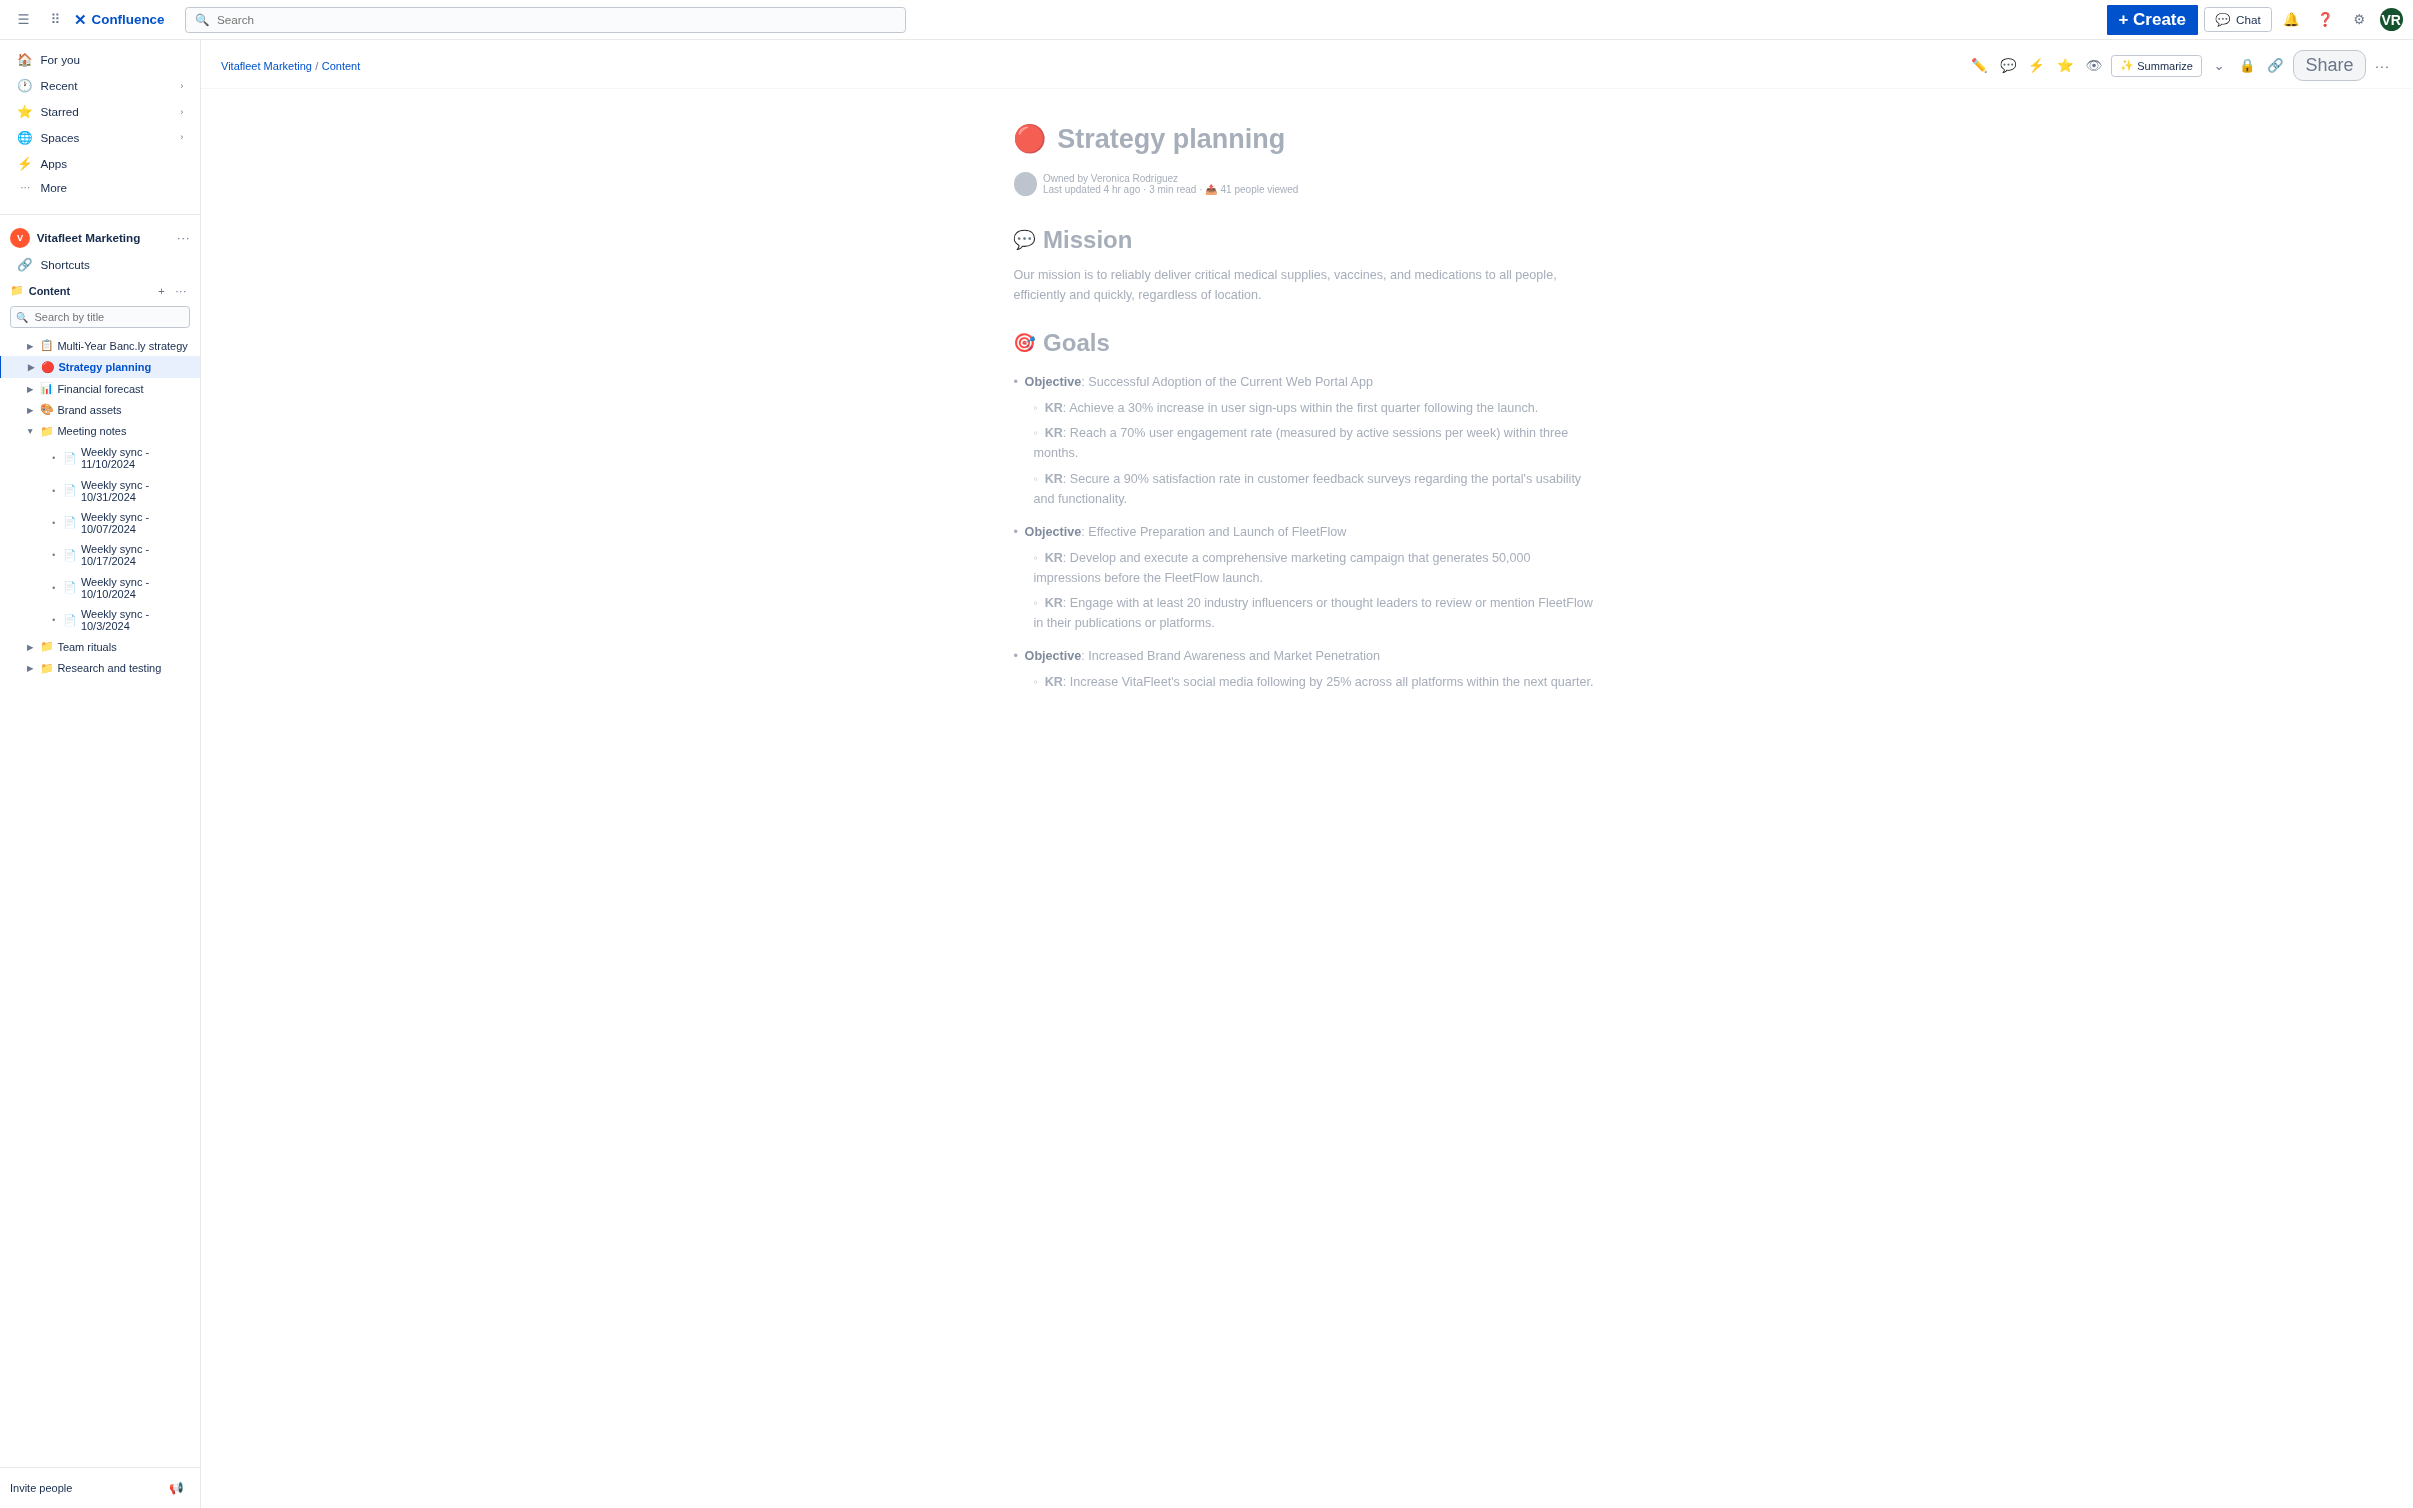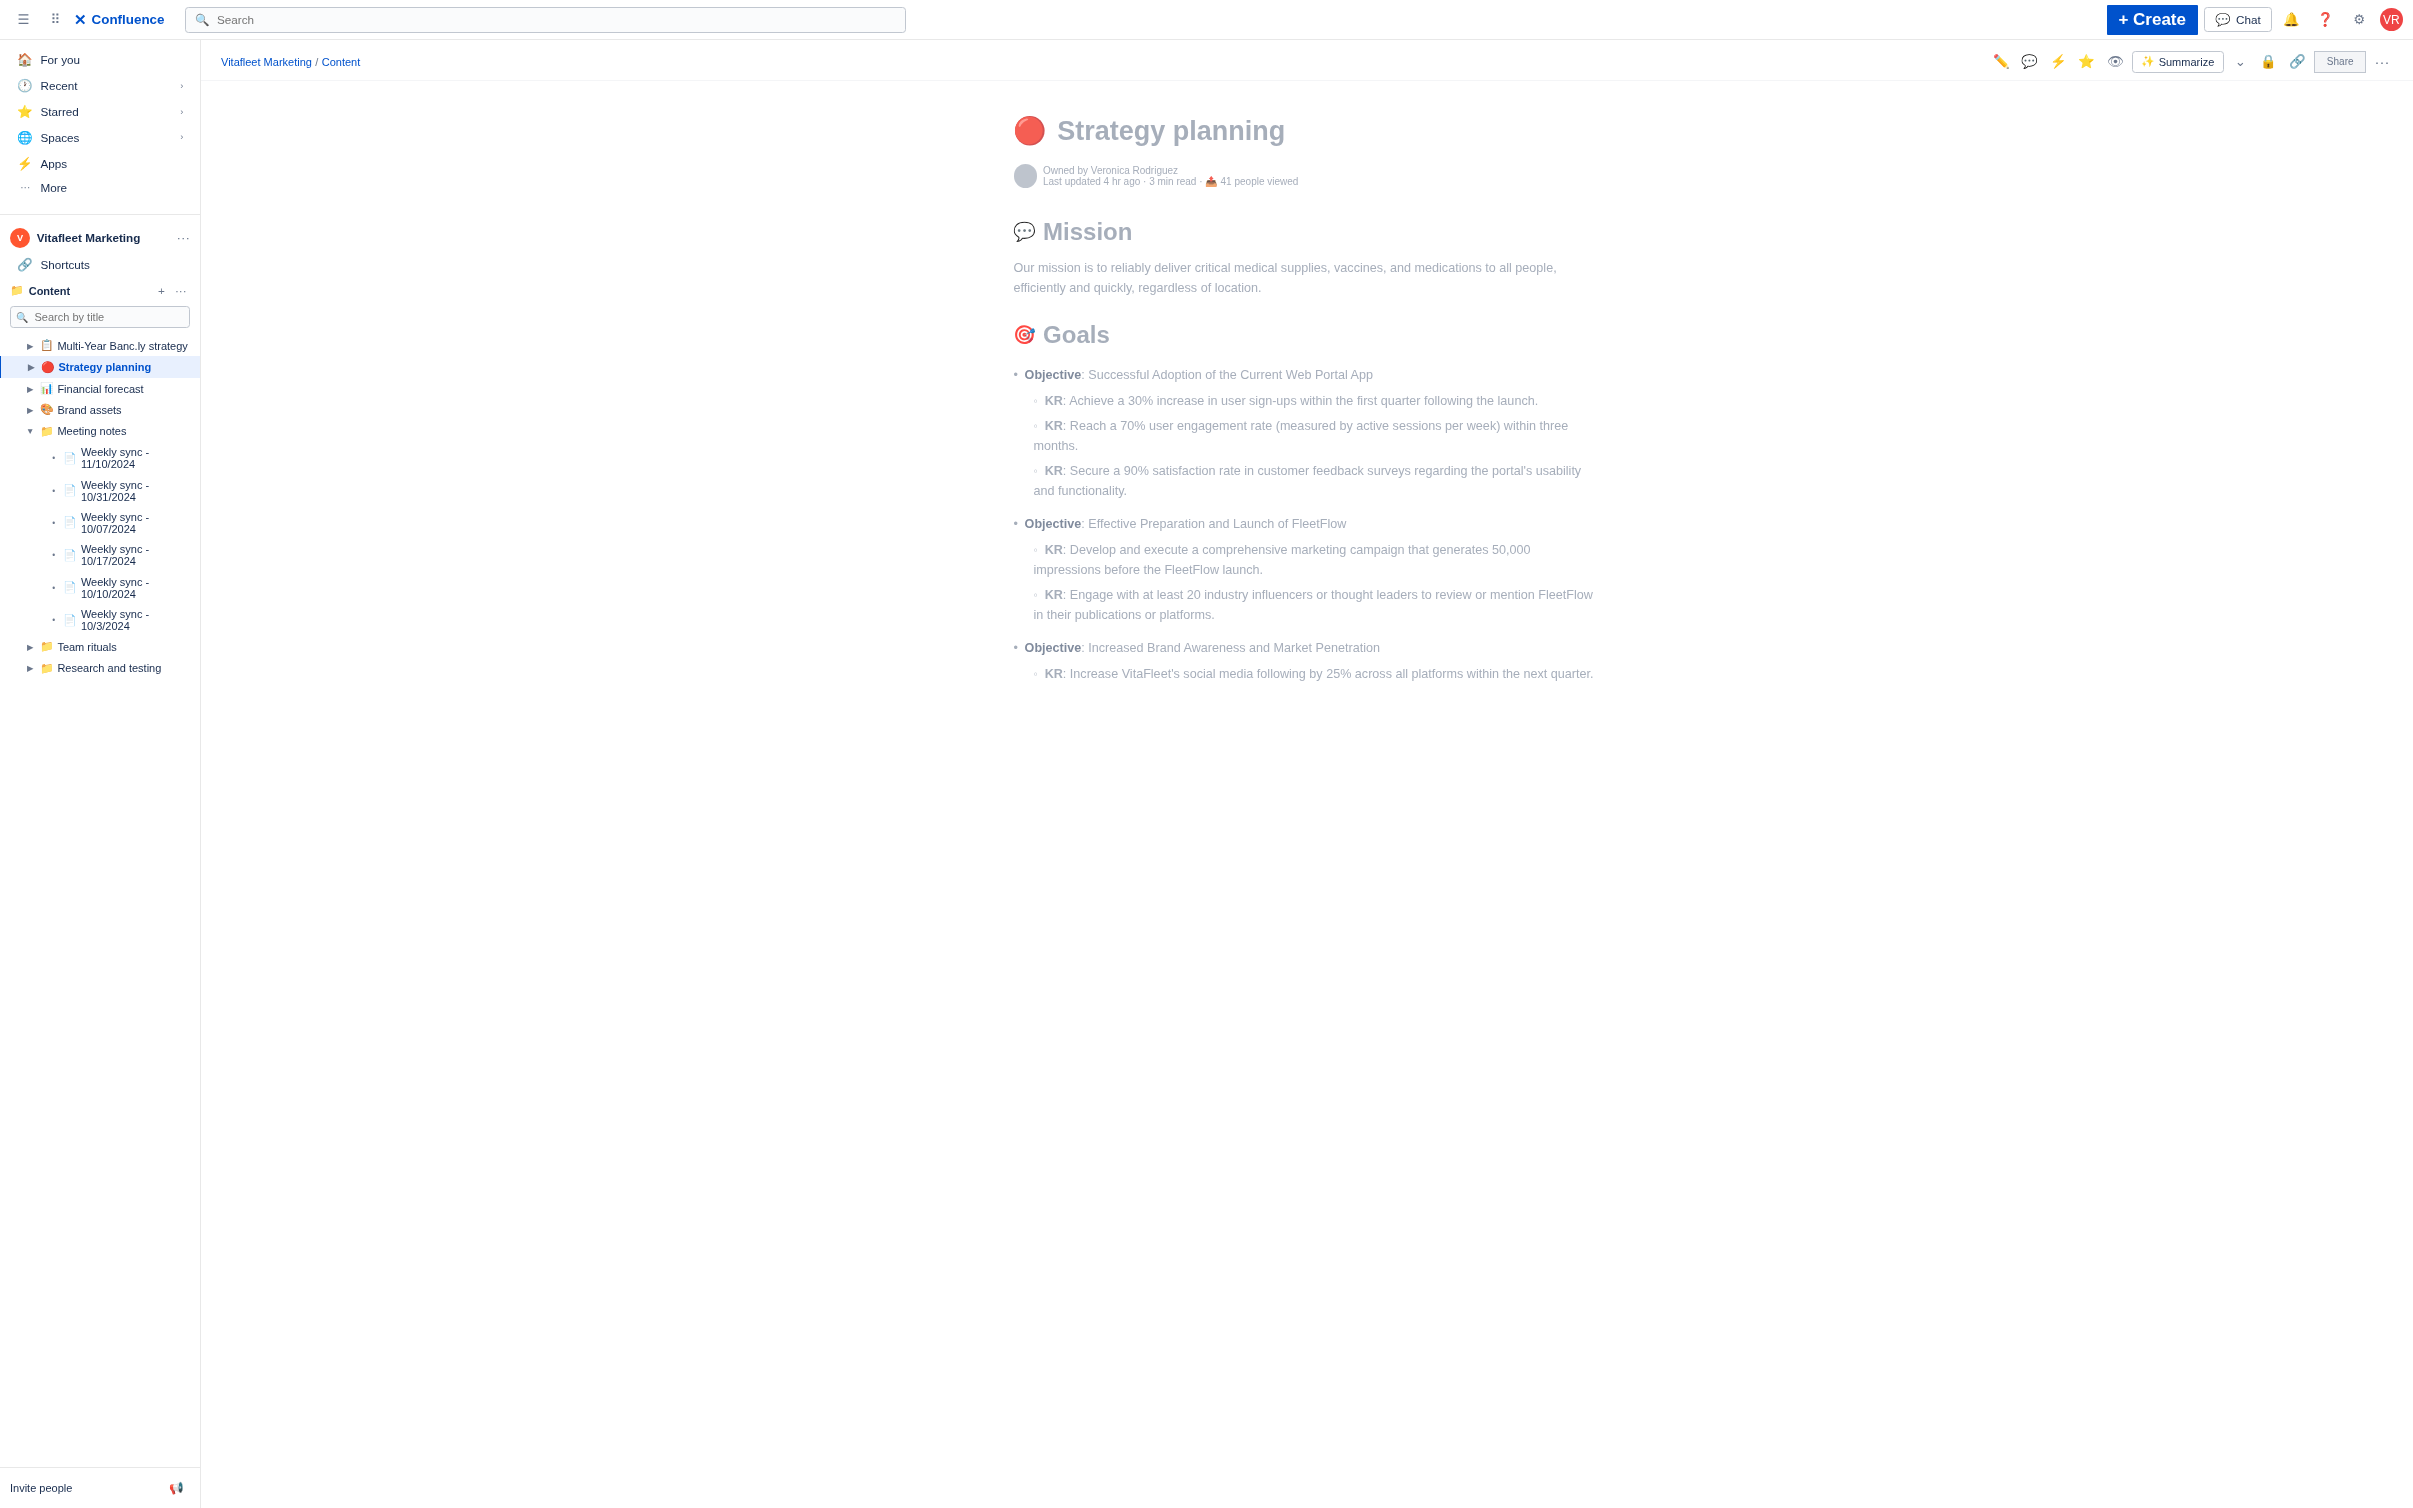--- a/index.html
+++ b/index.html
@@ -25,21 +25,21 @@
     }
     .icon-btn {
       background: none; border: none; cursor: pointer; border-radius: 3.4px;
       width: 27px; height: 27px; display: flex; align-items: center; justify-content: center;
       color: #6b778c; font-size: 13.4px;
     }
     .chat-btn {
       display: flex; align-items: center; gap: 5px; background: none; border: 0.8px solid #c1c7d0;
       border-radius: 3.4px; padding: 4.2px 10px; cursor: pointer; font-size: 11.7px; color: #172b4d;
     }
-    .avatar { width: 23.5px; height: 23.5px; border-radius: 50%; background: #ef4444; display: flex; align-items: center; justify-content: center; color: #fff; font-size: 12px; font-weight: 400; }
+    .avatar { width: 23.5px; height: 23.5px; border-radius: 50%; background: #14532d; display: flex; align-items: center; justify-content: center; color: #fff; font-size: 14px; font-weight: 700; }
 
     
     #layout { display: flex; margin-top: 40px; height: calc(100vh - 40px); }
 
     
     #sidebar {
       width: 201px; min-width: 201px; background: #fff; border-right: 0.8px solid #e8e8e8;
       display: flex; flex-direction: column; overflow-y: auto; overflow-x: hidden;
     }
     .sidebar-nav { padding: 6.7px 0; }
@@ -112,22 +112,22 @@
     .breadcrumb-left { display: flex; align-items: center; gap: 3.4px; }
     .breadcrumb-link { color: #0052cc; cursor: pointer; }
     .breadcrumb-sep { color: #6b778c; }
     .breadcrumb-right { display: flex; align-items: center; gap: 5px; }
     .toolbar-icon { background: none; border: none; cursor: pointer; color: #6b778c; font-size: 13.4px; width: 23.5px; height: 23.5px; display: flex; align-items: center; justify-content: center; border-radius: 3.4px; }
     .summarize-btn {
       display: flex; align-items: center; gap: 3.4px; background: none; border: 0.8px solid #c1c7d0;
       border-radius: 3.4px; padding: 3.4px 8.4px; cursor: pointer; font-size: 11px; color: #172b4d;
     }
     .share-btn {
-      background: #f4f5f7; border: 0.8px solid #c1c7d0; border-radius: 0; padding: 4.2px 11.7px;
-      cursor: pointer; font-size: 10px; font-weight: 500; color: #6b778c;
+      background: #f4f5f7; border: 0.8px solid #c1c7d0; border-radius: 10px; padding: 4.2px 11.7px;
+      cursor: pointer; font-size: 18px; font-weight: 500; color: #6b778c;
     }
     .more-btn { background: none; border: none; cursor: pointer; color: #6b778c; font-size: 15px; padding: 3.4px; }
 
     
     .doc-content { padding: 34px 67px 67px; max-width: 721px; margin: 0 auto; opacity: 0.85; }
     .doc-title { display: flex; align-items: center; gap: 10px; margin-bottom: 17px; }
     .doc-title-icon { font-size: 27px; color: #b3bac5; }
     .doc-title h1 { font-size: 27px; font-weight: 700; color: #97a0af; }
     
     .doc-meta { display: flex; align-items: center; gap: 6px; margin-bottom: 30px; }

